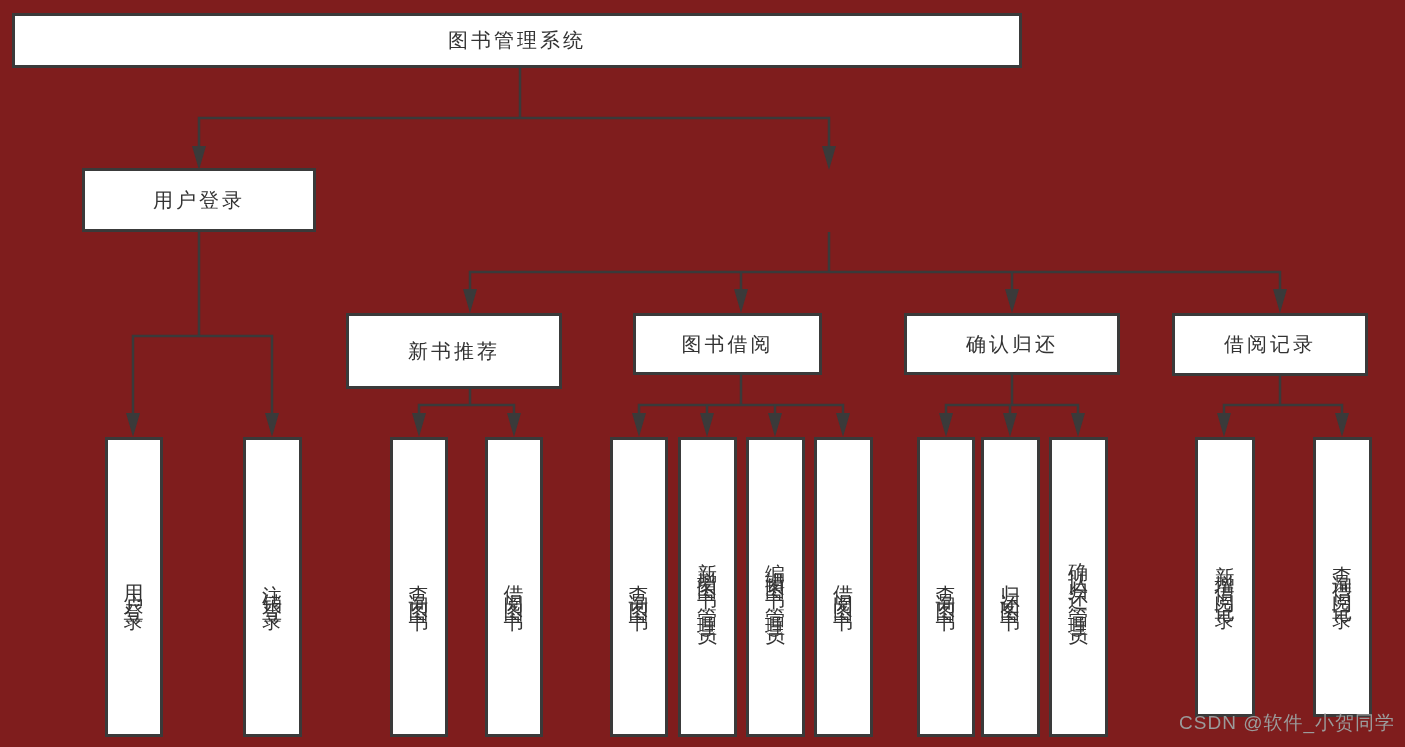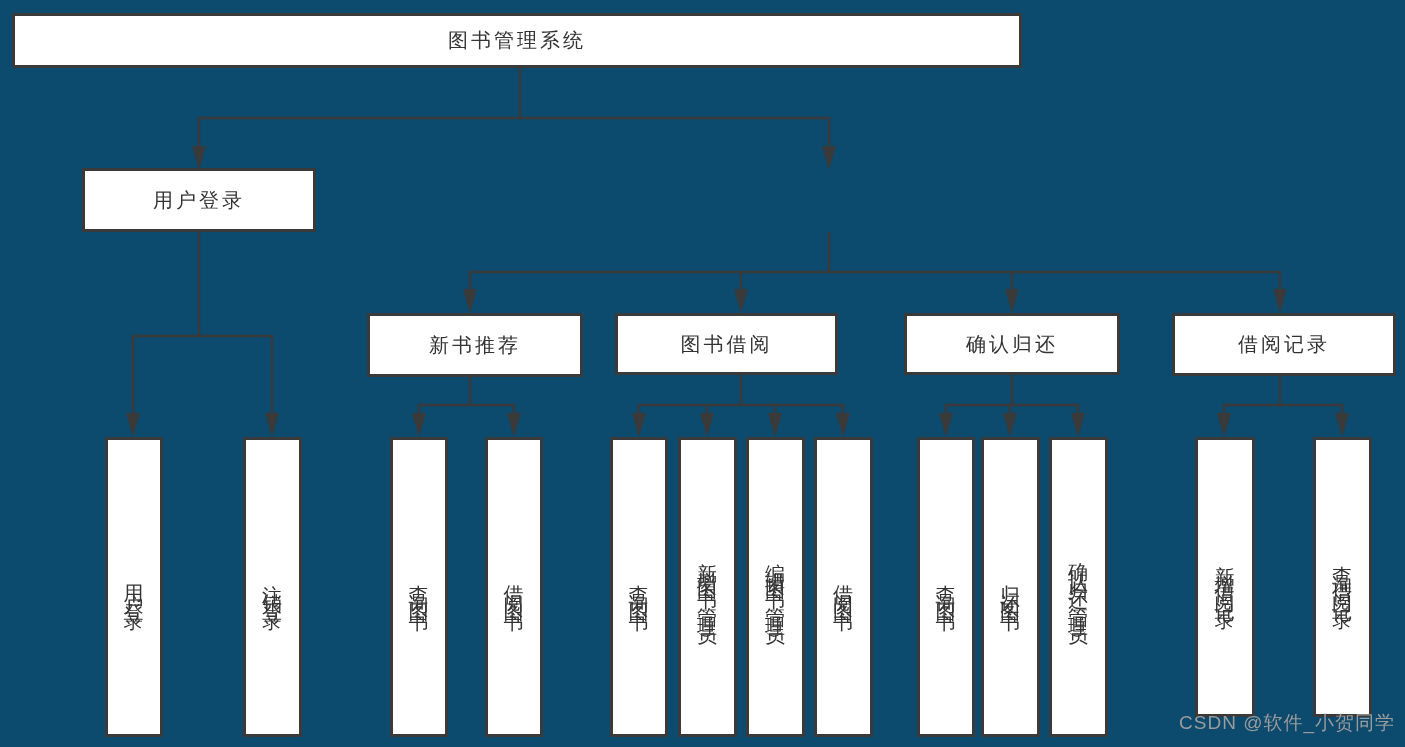--- a/index.html
+++ b/index.html
@@ -1,20 +1,20 @@
 <!DOCTYPE html>
 <html><head>
 <meta charset="utf-8">
 <style>
   html, body { margin: 0; padding: 0; background: #ffffff; }
   #canvas {
     position: relative;
     width: 1405px;
     height: 747px;
-    background: #0c4a6e;
+    background: #7f1d1d;
     font-family: "Liberation Sans", sans-serif;
     color: #333333;
     overflow: hidden;
   }
   #connector-svg { position: absolute; left: 0; top: 0; }
   .node {
     position: absolute;
     background: #ffffff;
     border: 3px solid #3a3a3a;
     box-sizing: border-box;
@@ -110,24 +110,24 @@
       <polygon points="1071,413 1085,413 1078,437"></polygon>
       <polygon points="1217,413 1231,413 1224,437"></polygon>
       <polygon points="1335,413 1349,413 1342,437"></polygon>
     </g>
   </svg>
 
   <div class="node h" style="left:12px;top:13px;width:1010px;height:55px">图书管理系统</div>
 
   <div class="node h" style="left:82px;top:168px;width:234px;height:64px">用户登录</div>
 
-  <div class="node h" style="left:367px;top:313px;width:216px;height:64px">新书推荐</div>
-  <div class="node h" style="left:615px;top:313px;width:223px;height:62px">图书借阅</div>
+  <div class="node h" style="left:346px;top:313px;width:216px;height:76px">新书推荐</div>
+  <div class="node h" style="left:633px;top:313px;width:189px;height:62px">图书借阅</div>
   <div class="node h" style="left:904px;top:313px;width:216px;height:62px">确认归还</div>
-  <div class="node h" style="left:1172px;top:313px;width:224px;height:63px">借阅记录</div>
+  <div class="node h" style="left:1172px;top:313px;width:196px;height:63px">借阅记录</div>
 
   <div class="node" style="left:105px;top:437px;width:58px;height:300px">
     <span class="vtext">用户登录</span>
   </div>
   <div class="node" style="left:243px;top:437px;width:59px;height:300px">
     <span class="vtext">注销登录</span>
   </div>
 
   <div class="node" style="left:390px;top:437px;width:58px;height:300px">
     <span class="vtext">查询图书</span>

